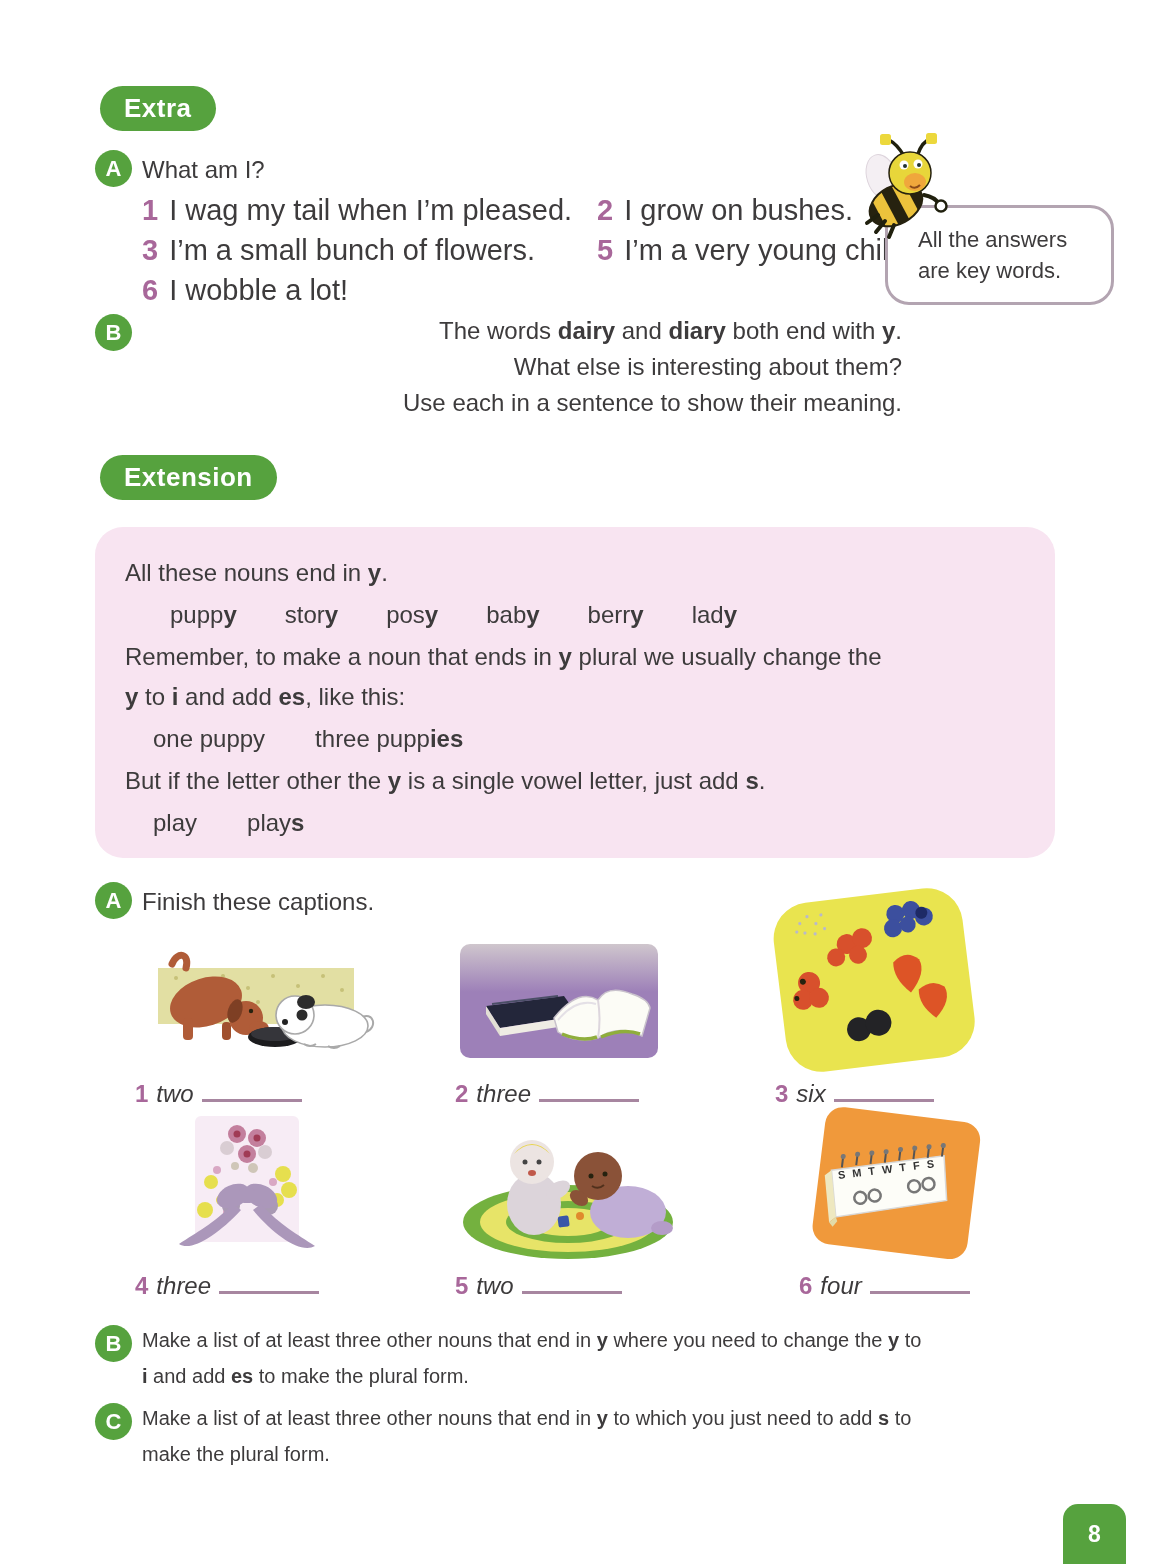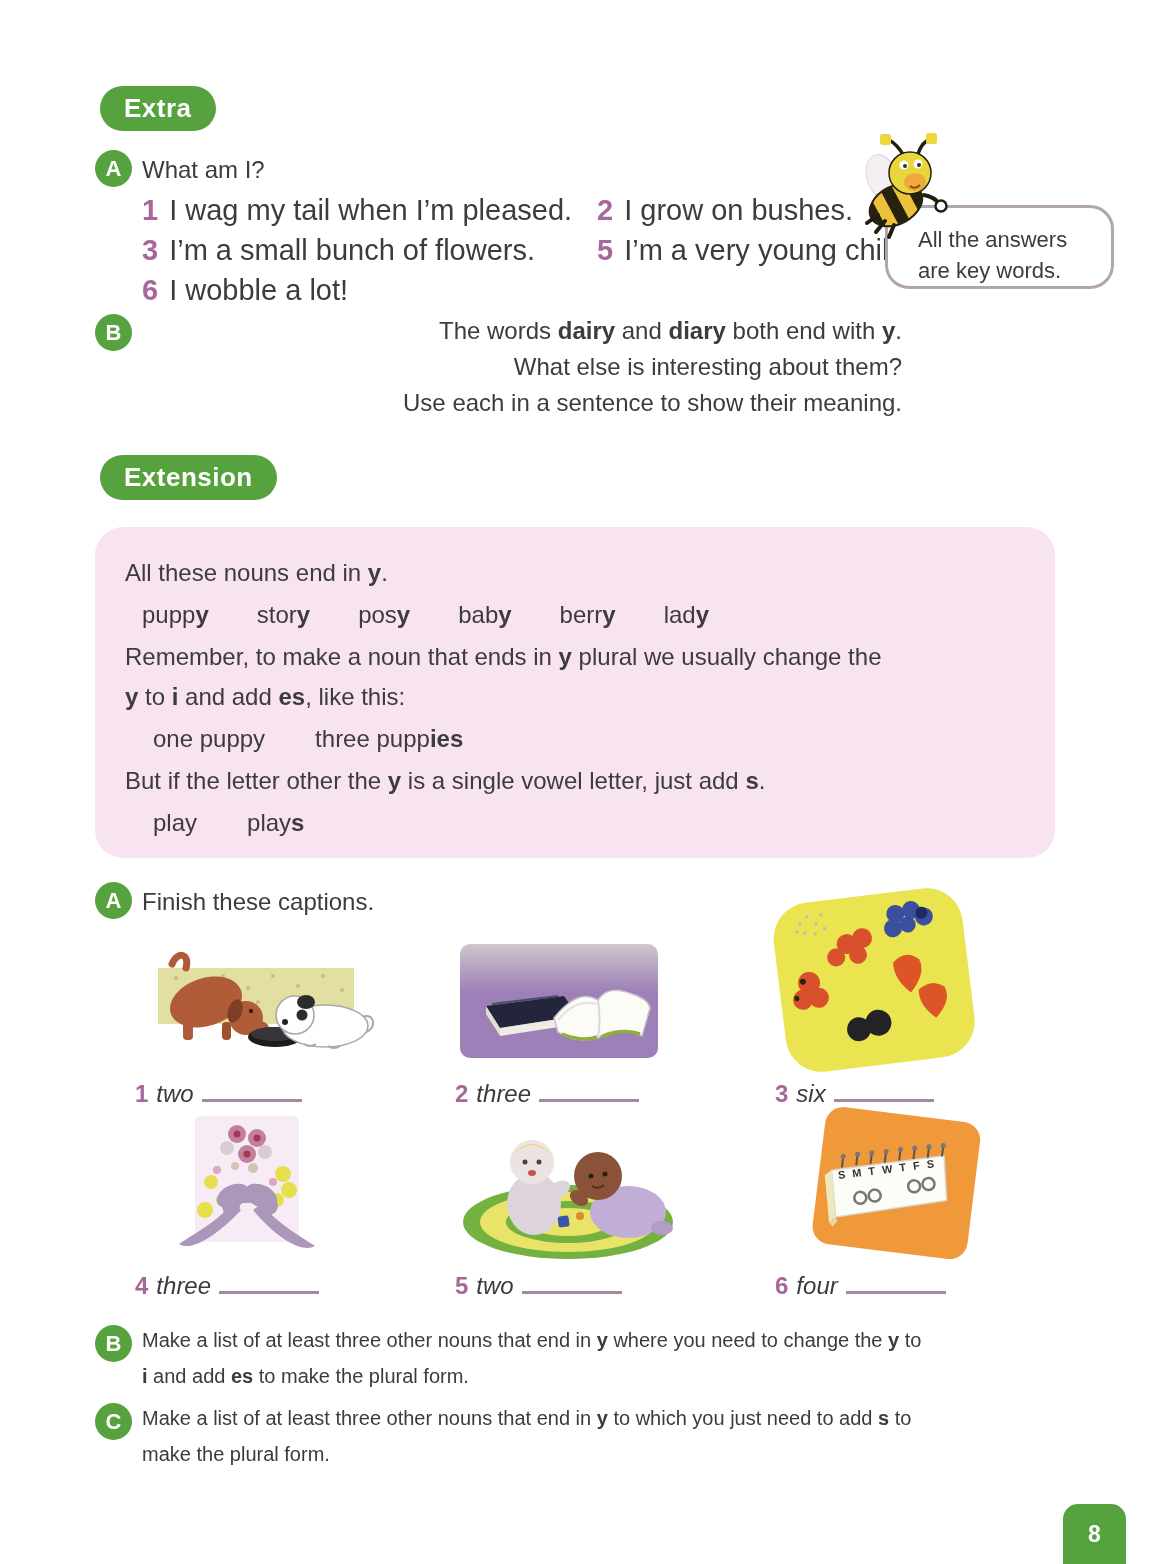--- a/index.html
+++ b/index.html
@@ -30,21 +30,21 @@
     font-size:22px; line-height:31px; padding:16px 18px 14px 30px; text-align:left;
   }
   .textblock { position:absolute;text-align:right; }
   .line { font-size:24px; line-height:36px; }
   .bold, b { font-weight:bold; }
   .pinkbox {
     position:absolute; left:95px; top:527px; width:960px; height:331px;
     background:#f8e4f1; border-radius:28px; padding:26px 30px;
   }
   .pinkbox .line { line-height:40px; }
-  .words-row { display:flex; gap:48px; margin:2px 0 2px 17px; font-size:24px; line-height:40px; }
+  .words-row { display:flex; gap:48px; margin:2px 0 2px 45px; font-size:24px; line-height:40px; }
   .example { margin:2px 0 2px 28px; font-size:24px; line-height:40px; }
   .example .w1 { margin-right:50px; }
   .para { width:762px; }
   .caption { position:absolute; font-size:24px; line-height:30px; white-space:nowrap; }
   .cnum { color:#a8679a; font-weight:bold; margin-right:8px; }
   .cword { font-style:italic; }
   .cline {
     display:inline-block; width:100px; border-bottom:3px solid #a786a0;
     height:1em; margin-left:8px;
   }
@@ -67,21 +67,21 @@
   <div class="sec-title" style="left:142px; top:151px;">What am I?</div>
 
   <div class="quiz-grid" style="left:142px; top:192px;">
     <div class="quiz-item"><span class="qnum">1</span><span>I wag my tail when I’m pleased.</span></div>
     <div class="quiz-item"><span class="qnum">2</span><span>I grow on bushes.</span></div>
     <div class="quiz-item"><span class="qnum">3</span><span>I’m a small bunch of flowers.</span></div>
     <div class="quiz-item"><span class="qnum">5</span><span>I’m a very young child.</span></div>
     <div class="quiz-item"><span class="qnum">6</span><span>I wobble a lot!</span></div>
   </div>
 
-  <div class="tip" style="left:885px; top:205px; width:229px; height:84px;">
+  <div class="tip" style="left:885px; top:205px; width:229px; height:100px;">
     <div>All the answers</div>
     <div>are key words.</div>
   </div>
 
   <div class="abs" style="left:852px; top:133px; width:118px; height:112px;">
     <svg width="118" height="112" viewBox="0 0 118 112">
       <ellipse cx="30" cy="44" rx="15" ry="23" fill="#f4eff3" stroke="#ddd4dc" transform="rotate(-18 30 44)"></ellipse>
       <path d="M52,23 Q45,11 37,7" stroke="#20200e" stroke-width="3.5" fill="none"></path>
       <rect x="28" y="1" width="11" height="11" rx="2.5" fill="#ecd83c"></rect>
       <path d="M66,21 Q70,9 78,6" stroke="#20200e" stroke-width="3.5" fill="none"></path>
@@ -351,21 +351,21 @@
             <circle cx="86" cy="92" r="6"></circle>
           <circle cx="124" cy="78" r="6"></circle>
             <circle cx="138" cy="74" r="6"></circle>
         </g>
       </g>
     </svg>
   </div>
 
   <div class="caption" style="left:135px; top:1270px;"><span class="cnum">4</span><span class="cword">three</span><span class="cline"></span></div>
   <div class="caption" style="left:455px; top:1270px;"><span class="cnum">5</span><span class="cword">two</span><span class="cline"></span></div>
-  <div class="caption" style="left:775px; top:1270px;text-align:right;"><span class="cnum">6</span><span class="cword">four</span><span class="cline"></span></div>
+  <div class="caption" style="left:799px; top:1270px;text-align:right;"><span class="cnum">6</span><span class="cword">four</span><span class="cline"></span></div>
 
   <div class="circle" style="left:95px; top:1325px;">B</div>
   <div class="wrapblock" style="left:142px; top:1322px; width:785px;"><span>Make a list of at least three other nouns that end in </span><span class="bold">y</span><span> where you need to change the </span><span class="bold">y</span><span> to </span><span class="bold">i</span><span> and add </span><span class="bold">es</span><span> to make the plural form.</span></div>
 
   <div class="circle" style="left:95px; top:1403px;">C</div>
   <div class="wrapblock" style="left:142px; top:1400px; width:815px;"><span>Make a list of at least three other nouns that end in </span><span class="bold">y</span><span> to which you just need to add </span><span class="bold">s</span><span> to make the plural form.</span></div>
 
   <div class="pagetab">8</div>
 
 </div>

